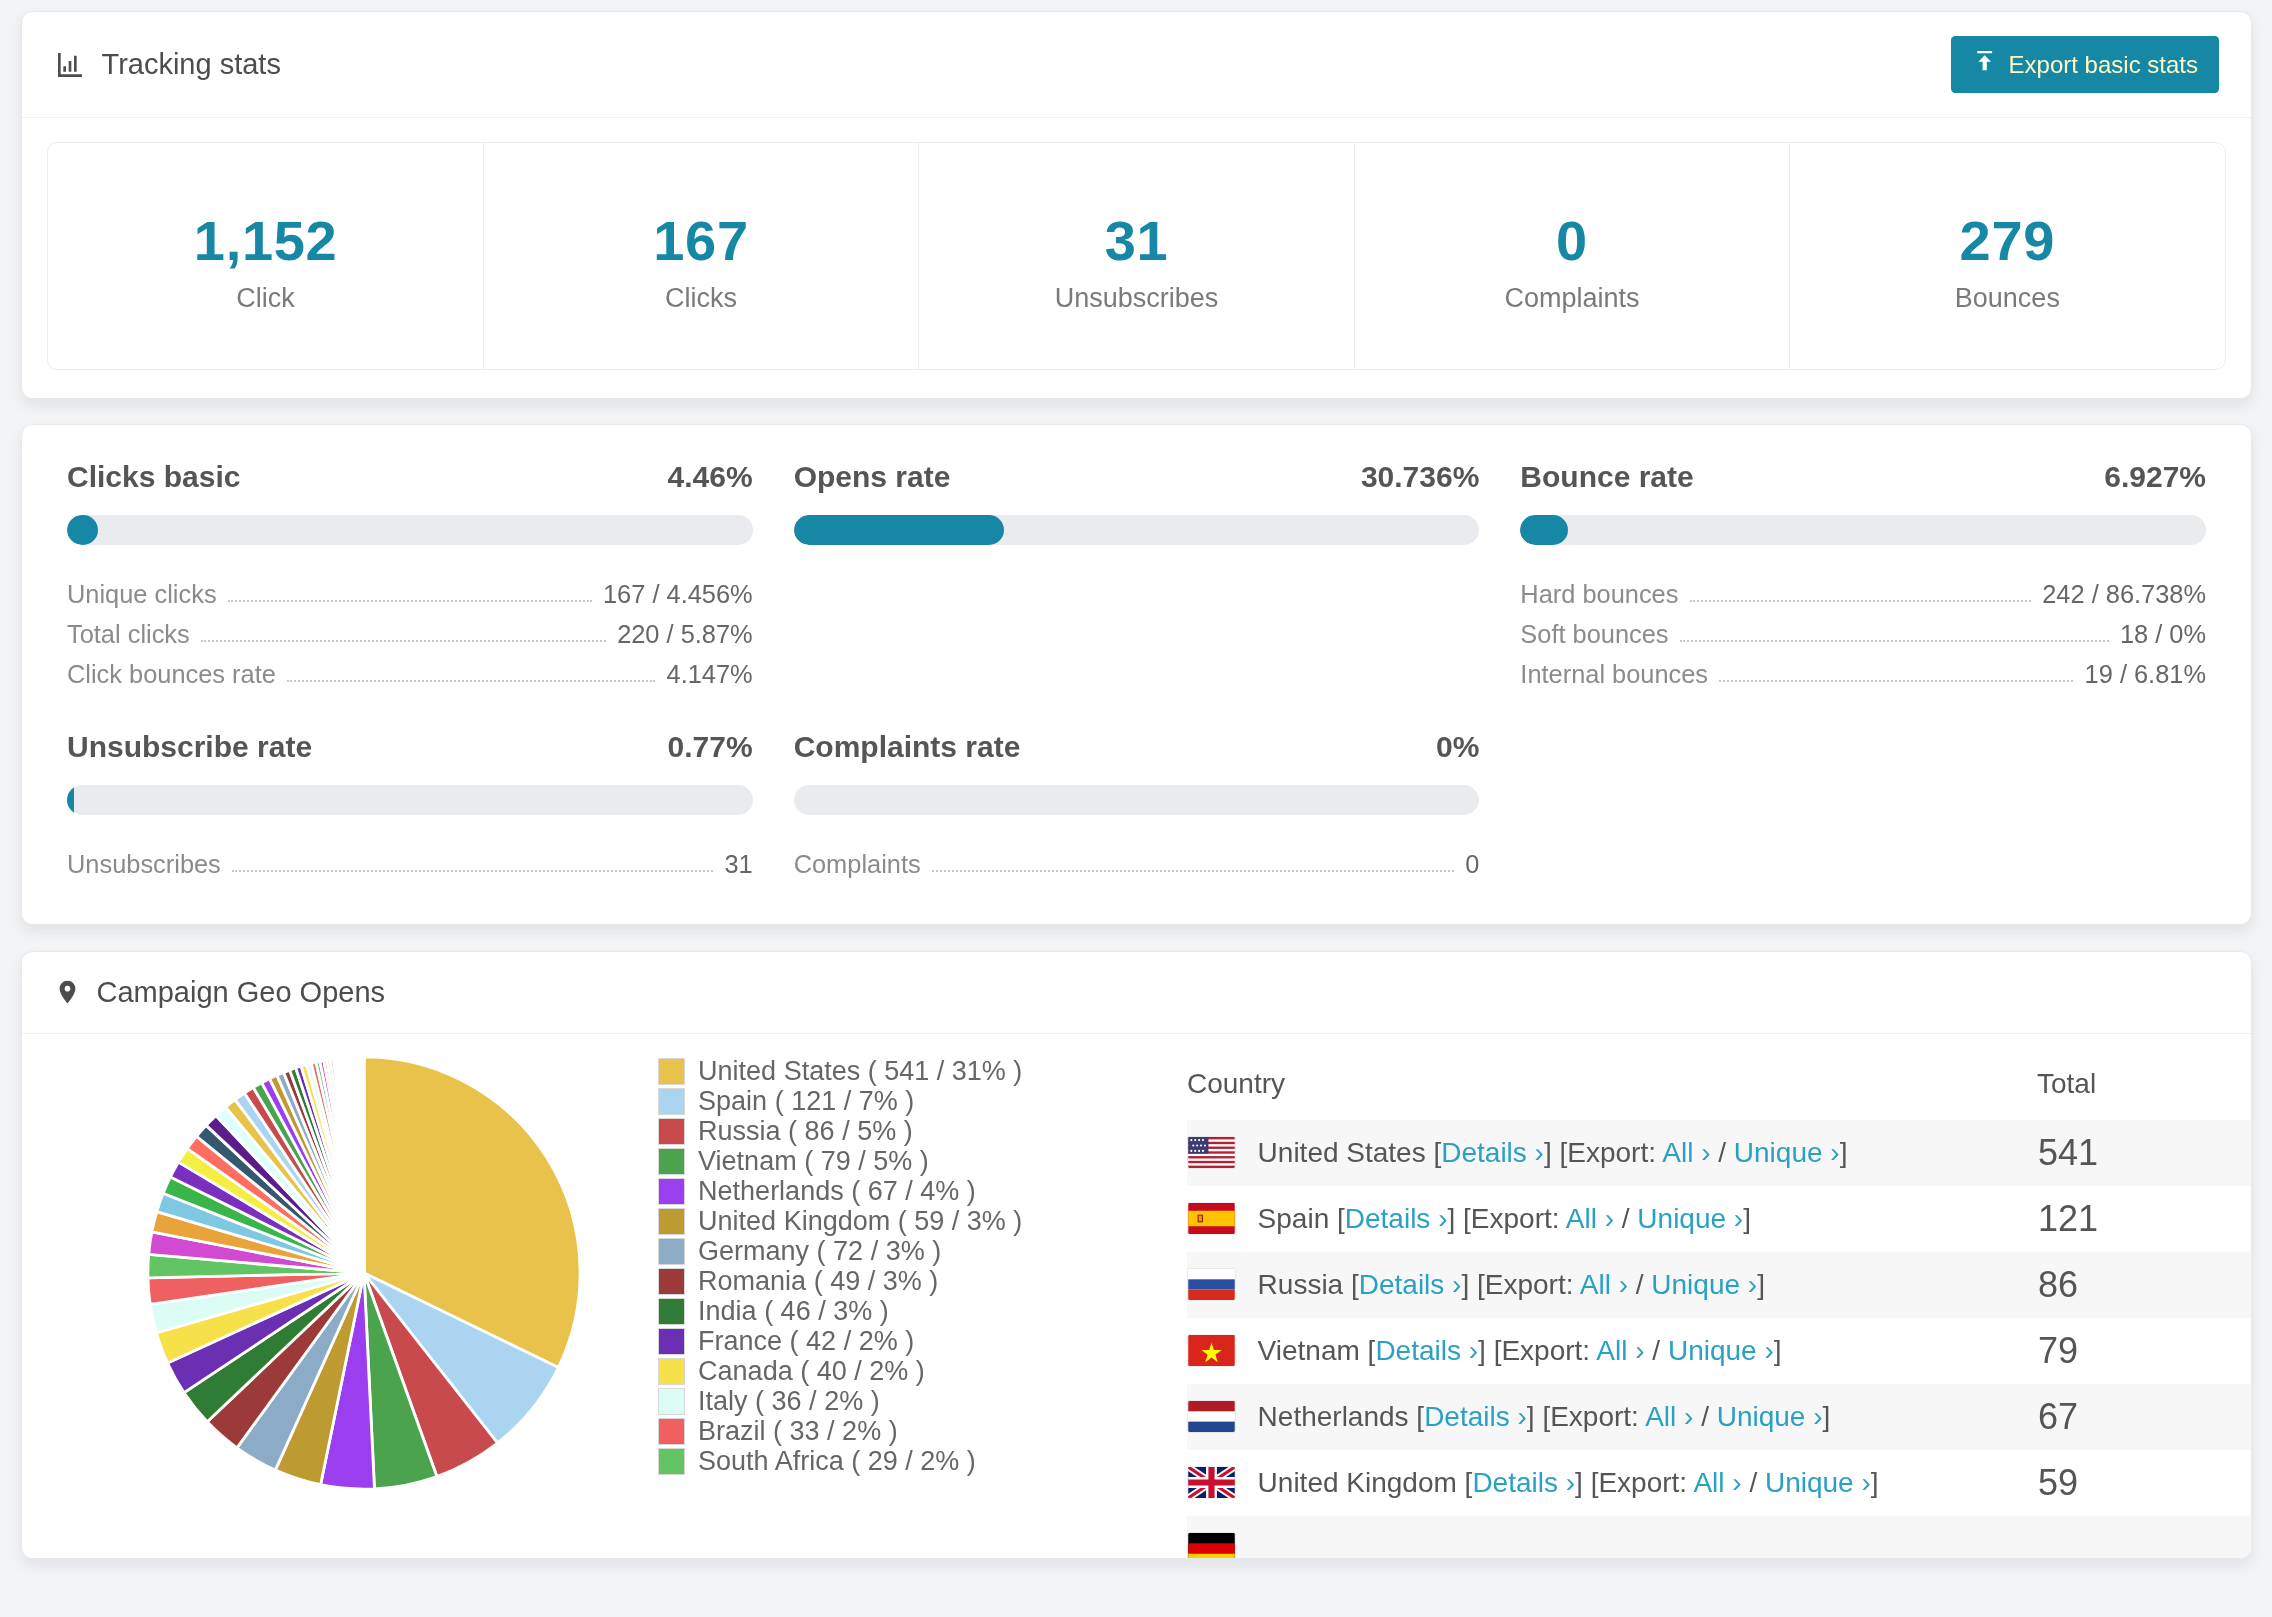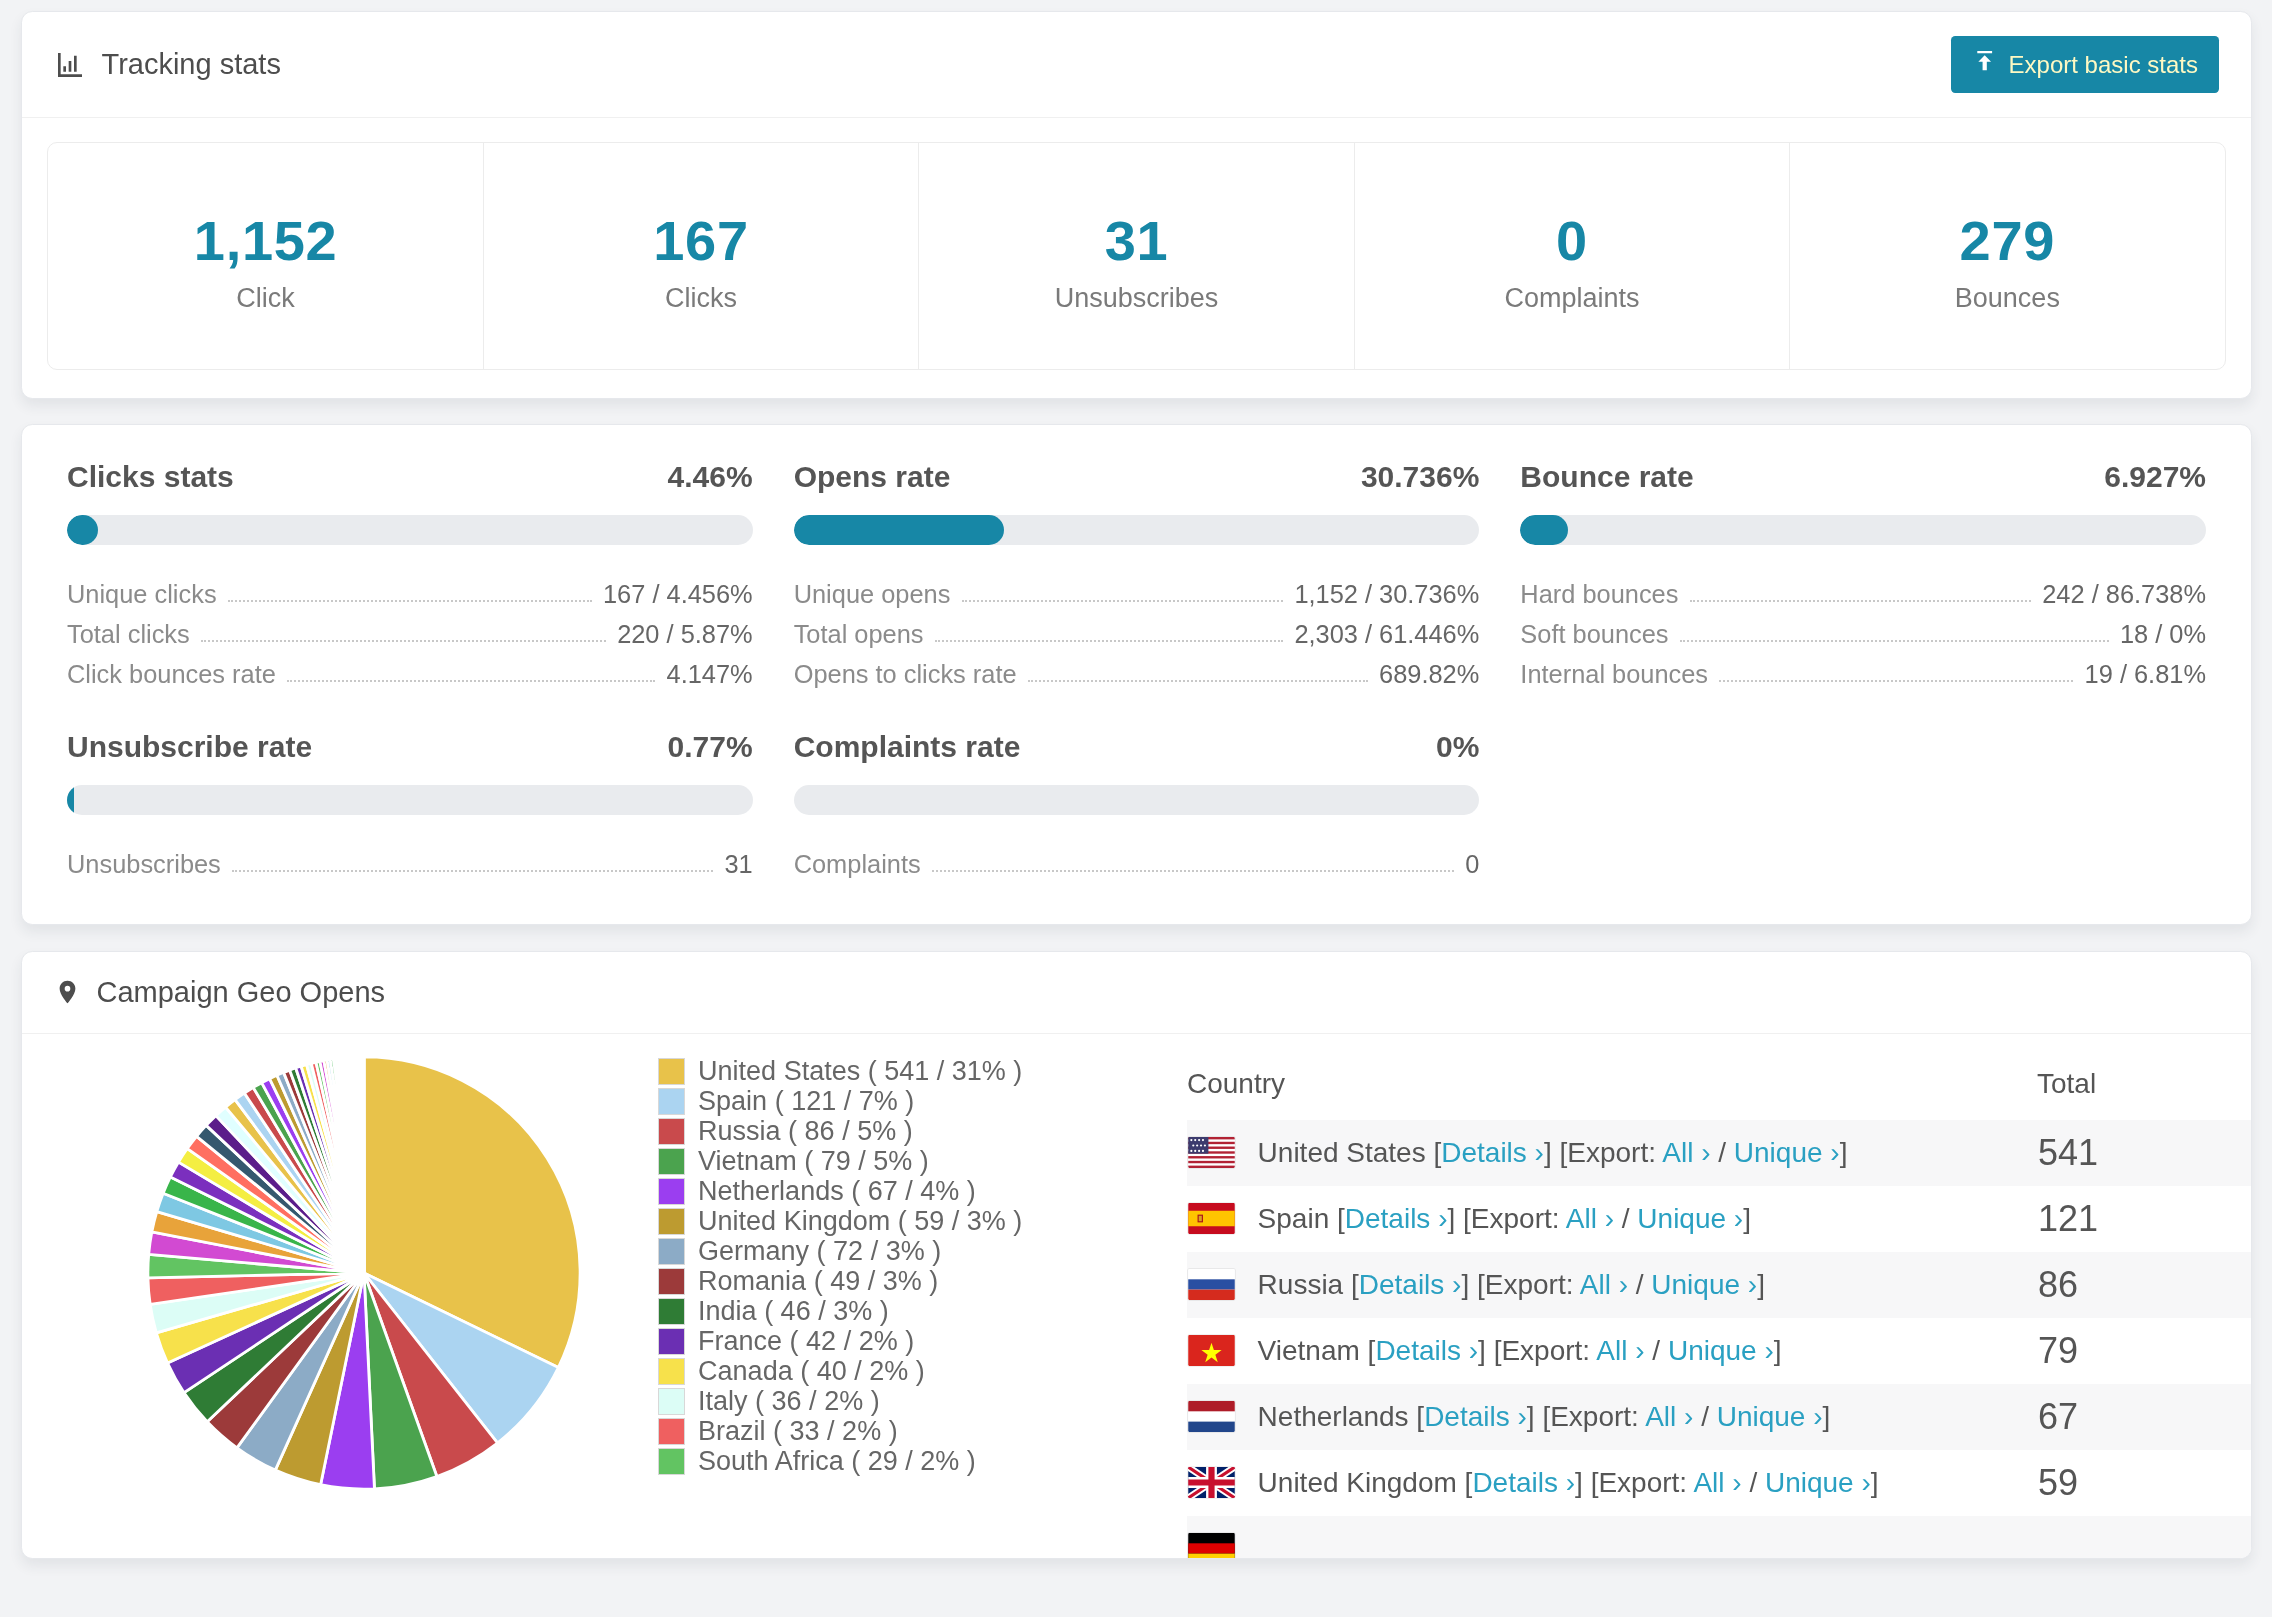--- a/index.html
+++ b/index.html
@@ -113,21 +113,21 @@
         <div class="stat-value">279</div>
         <div class="stat-label">Bounces</div>
       </div>
     </div>
 </div>
 
 <div class="card" id="card-rates">
   <div class="rates-grid" id="rates-grid">
       <div>
         <div class="rate-head">
-          <span class="rate-title">Clicks stats</span>
+          <span class="rate-title">Clicks basic</span>
           <span class="rate-value">4.46%</span>
         </div>
         <div class="rate-bar">
           <div class="rate-fill" style="width: 4.46%;"></div>
         </div>
         <div class="rate-details">
           <div class="detail-row">
             <span class="detail-label">Unique clicks</span>
             <span class="detail-leader"></span>
             <span class="detail-value">167 / 4.456%</span>
@@ -144,37 +144,20 @@
           </div>
         </div>
       </div>
       <div>
         <div class="rate-head">
           <span class="rate-title">Opens rate</span>
           <span class="rate-value">30.736%</span>
         </div>
         <div class="rate-bar">
           <div class="rate-fill" style="width: 30.736%;"></div>
-        </div>
-        <div class="rate-details">
-          <div class="detail-row">
-            <span class="detail-label">Unique opens</span>
-            <span class="detail-leader"></span>
-            <span class="detail-value">1,152 / 30.736%</span>
-          </div>
-          <div class="detail-row">
-            <span class="detail-label">Total opens</span>
-            <span class="detail-leader"></span>
-            <span class="detail-value">2,303 / 61.446%</span>
-          </div>
-          <div class="detail-row">
-            <span class="detail-label">Opens to clicks rate</span>
-            <span class="detail-leader"></span>
-            <span class="detail-value">689.82%</span>
-          </div>
         </div>
       </div>
       <div>
         <div class="rate-head">
           <span class="rate-title">Bounce rate</span>
           <span class="rate-value">6.927%</span>
         </div>
         <div class="rate-bar">
           <div class="rate-fill" style="width: 6.927%;"></div>
         </div>

